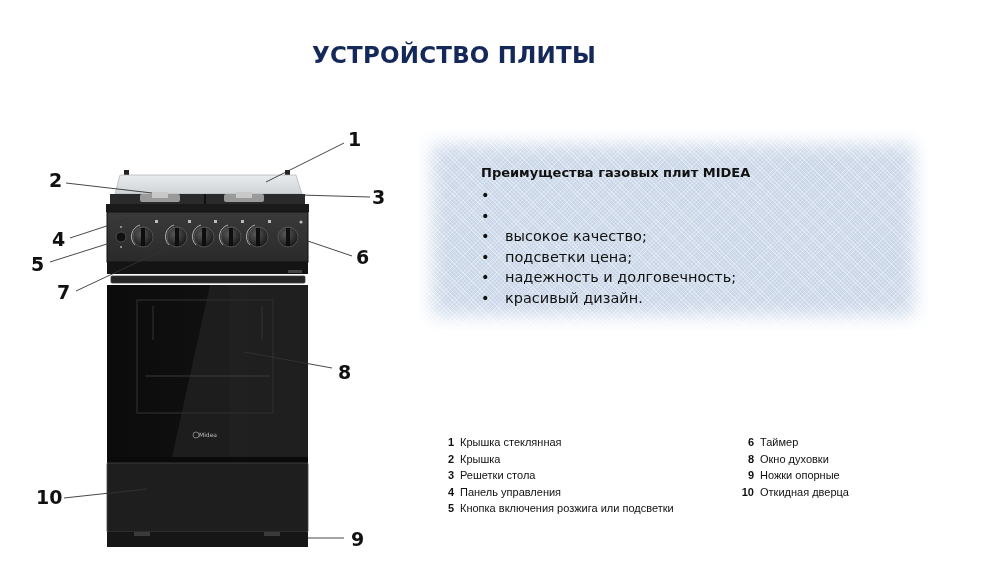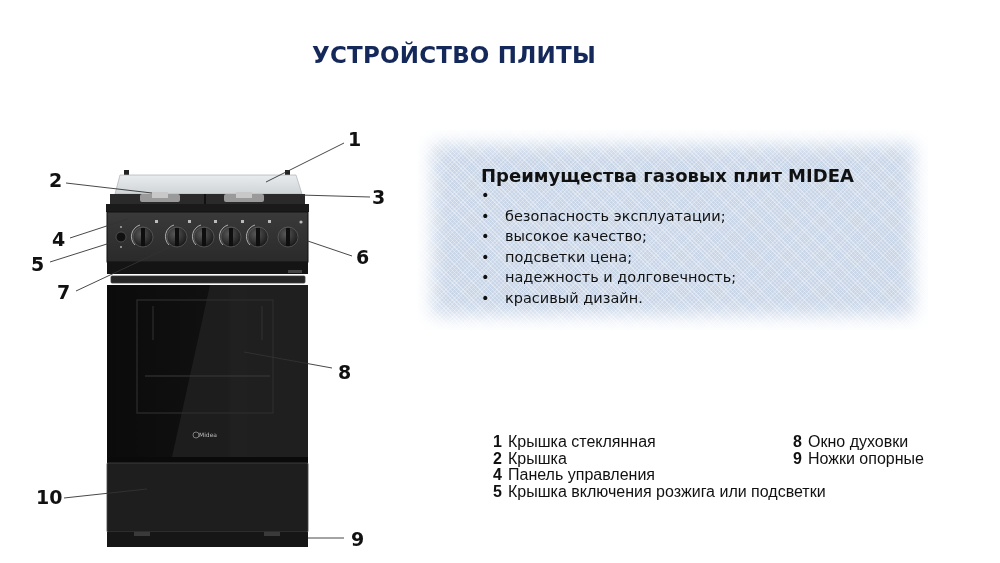--- a/index.html
+++ b/index.html
@@ -8,27 +8,27 @@
   .title { position:absolute; left:0; width:908px; top:42px; text-align:center;
            font-family:"DejaVu Sans", sans-serif; font-weight:bold; font-size:23px; color:#14285a; letter-spacing:0.2px; }
 
   
   .adv-box { position:absolute; left:418px; top:130px; width:510px; height:200px;
      background:
        repeating-linear-gradient(45deg, rgba(255,255,255,0.35) 0 1px, rgba(255,255,255,0) 1px 3px),
        repeating-linear-gradient(-45deg, rgba(255,255,255,0.25) 0 1px, rgba(255,255,255,0) 1px 3px),
        #c9d6e8;
      box-shadow: 0 0 18px 14px #ffffff inset; }
-  .adv-title { position:absolute; left:481px; top:165px; font-weight:bold; font-size:18px; color:#111; }
+  .adv-title { position:absolute; left:481px; top:165px; font-weight:bold; font-size:13px; color:#111; }
   .adv-list { position:absolute; left:481px; top:185px; margin:0; padding:0; list-style:none; }
   .adv-list li { font-size:14.5px; color:#111; height:20.5px; line-height:20.5px; position:relative; padding-left:24px; }
   .adv-list li .bullet { position:absolute; left:0; top:0; }
 
   
-  .legend { position:absolute; font-family:"Liberation Sans", sans-serif; font-size:16px; color:#111;margin-left:48px; }
+  .legend { position:absolute; font-family:"Liberation Sans", sans-serif; font-size:11px; color:#111; }
   .legend .row { height:16.5px; line-height:16.5px; white-space:nowrap; }
   .legend .num { display:inline-block; font-weight:bold; text-align:right; margin-right:6px; }
   .legend-left { left:444px; top:434px; }
   .legend-left .num { width:10px; }
   .legend-right { left:736px; top:434px; }
   .legend-right .num { width:18px; }
 
   
   .stove { position:absolute; left:0; top:0; width:400px; height:563px; }
   .callout-num { position:absolute; font-family:"DejaVu Sans", sans-serif; font-weight:bold; font-size:19px; color:#111; }
@@ -164,30 +164,33 @@
   <div class="callout-num" style="left:57px;top:281px;">7</div>
   <div class="callout-num" style="left:338px;top:361px;">8</div>
   <div class="callout-num" style="left:351px;top:528px;">9</div>
   <div class="callout-num" style="left:36px;top:486px;">10</div>
 </div>
 
 <div class="adv-box"></div>
 <div class="adv-title">Преимущества газовых плит MIDEA</div>
 <ul class="adv-list">
   <li><span class="bullet">•</span></li>
-  <li><span class="bullet">•</span><span>безопасность эксплуатации;</span></li>
+  <li><span class="bullet">•</span></li>
   <li><span class="bullet">•</span><span>высокое качество;</span></li>
   <li><span class="bullet">•</span><span>подсветки цена;</span></li>
   <li><span class="bullet">•</span><span>надежность и долговечность;</span></li>
   <li><span class="bullet">•</span><span>красивый дизайн.</span></li>
 </ul>
 
 <div class="legend legend-left">
   <div class="row"><span class="num">1</span><span>Крышка стеклянная</span></div>
   <div class="row"><span class="num">2</span><span>Крышка</span></div>
+  <div class="row"><span class="num">3</span><span>Решетки стола</span></div>
   <div class="row"><span class="num">4</span><span>Панель управления</span></div>
-  <div class="row"><span class="num">5</span><span>Крышка включения розжига или подсветки</span></div>
+  <div class="row"><span class="num">5</span><span>Кнопка включения розжига или подсветки</span></div>
 </div>
 
 <div class="legend legend-right">
+  <div class="row"><span class="num">6</span><span>Таймер</span></div>
   <div class="row"><span class="num">8</span><span>Окно духовки</span></div>
   <div class="row"><span class="num">9</span><span>Ножки опорные</span></div>
+  <div class="row"><span class="num">10</span><span>Откидная дверца</span></div>
 </div>
 
 </body></html>

